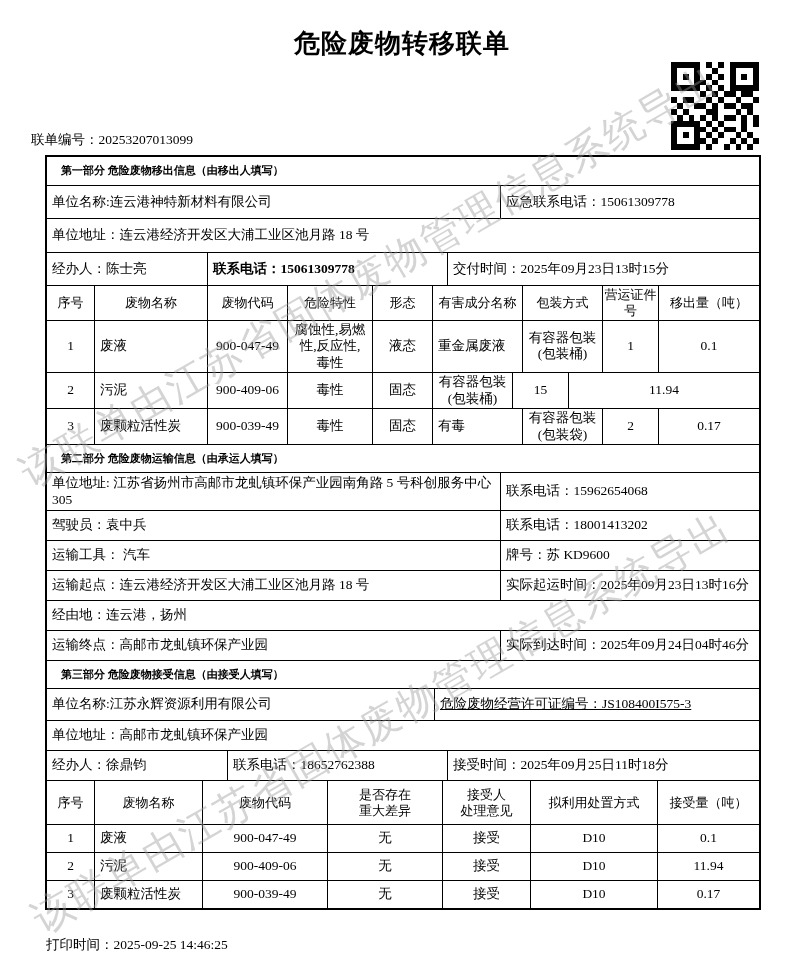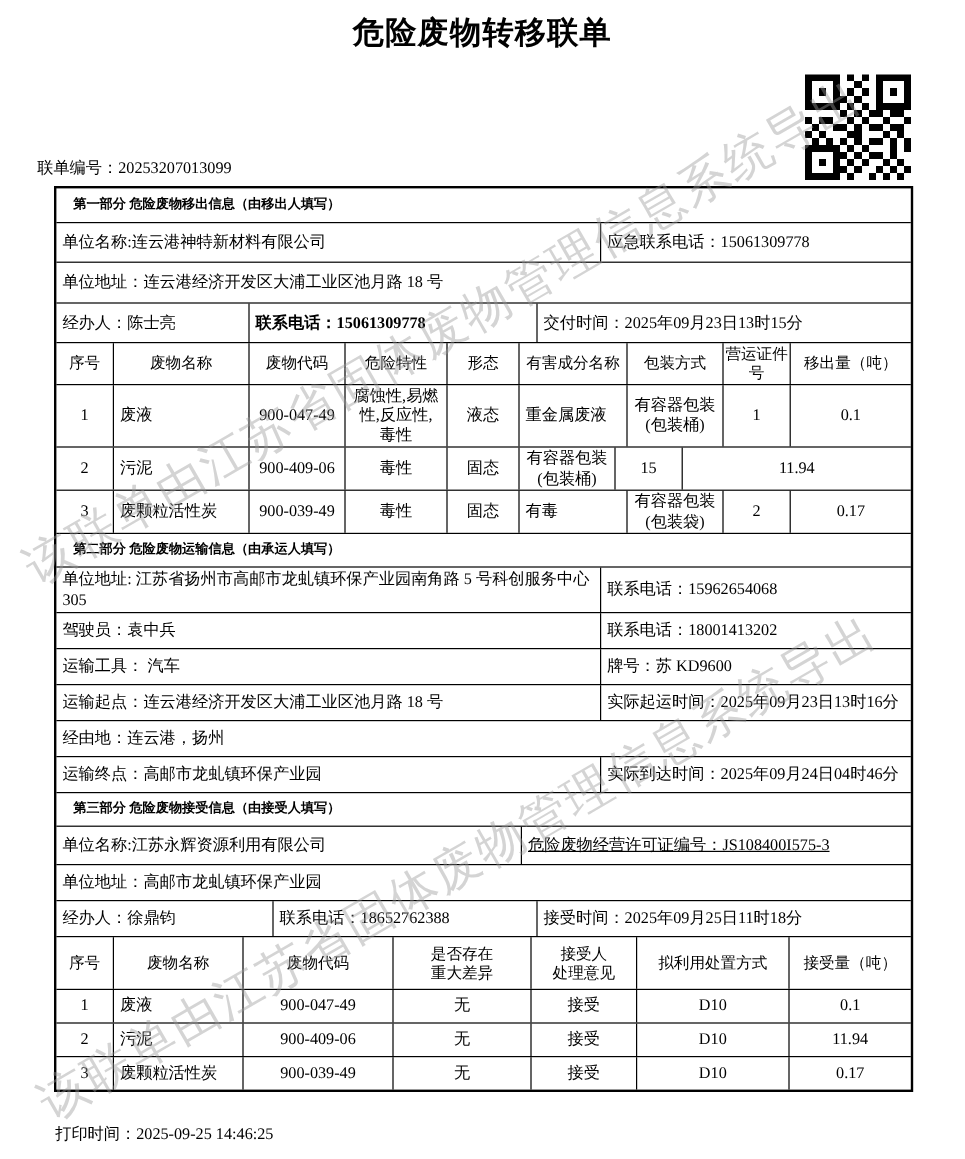--- a/index.html
+++ b/index.html
@@ -1,21 +1,21 @@
 <!DOCTYPE html>
 <html><head>
 <meta charset="utf-8">
 <style>
   html,body{margin:0;padding:0;background:#ffffff;}
   .page{
     position:relative;width:804px;height:966px;background:#ffffff;overflow:hidden;
     font-family:"Liberation Serif","DejaVu Serif",serif;color:#000;
   }
   .title{
-    position:absolute;top:10px;left:0;right:0;margin:0;text-align:center;
+    position:absolute;top:26px;left:0;right:0;margin:0;text-align:center;
     font-size:26px;font-weight:bold;letter-spacing:1px;
   }
   .qr{position:absolute;left:670px;top:62px;width:90px;height:88px;shape-rendering:crispEdges;}
   .mno{position:absolute;left:31px;top:131px;font-size:13.5px;}
   .doc{position:absolute;left:45px;top:155px;width:716px;border:2px solid #000;box-sizing:border-box;background:transparent;}
   .row{display:flex;border-top:1px solid #000;box-sizing:border-box;}
   .doc .row:first-child{border-top:none;}
   .cell{
     box-sizing:border-box;border-left:1px solid #000;padding:1px 5px;
     display:flex;align-items:center;font-size:13.5px;line-height:1.22;

